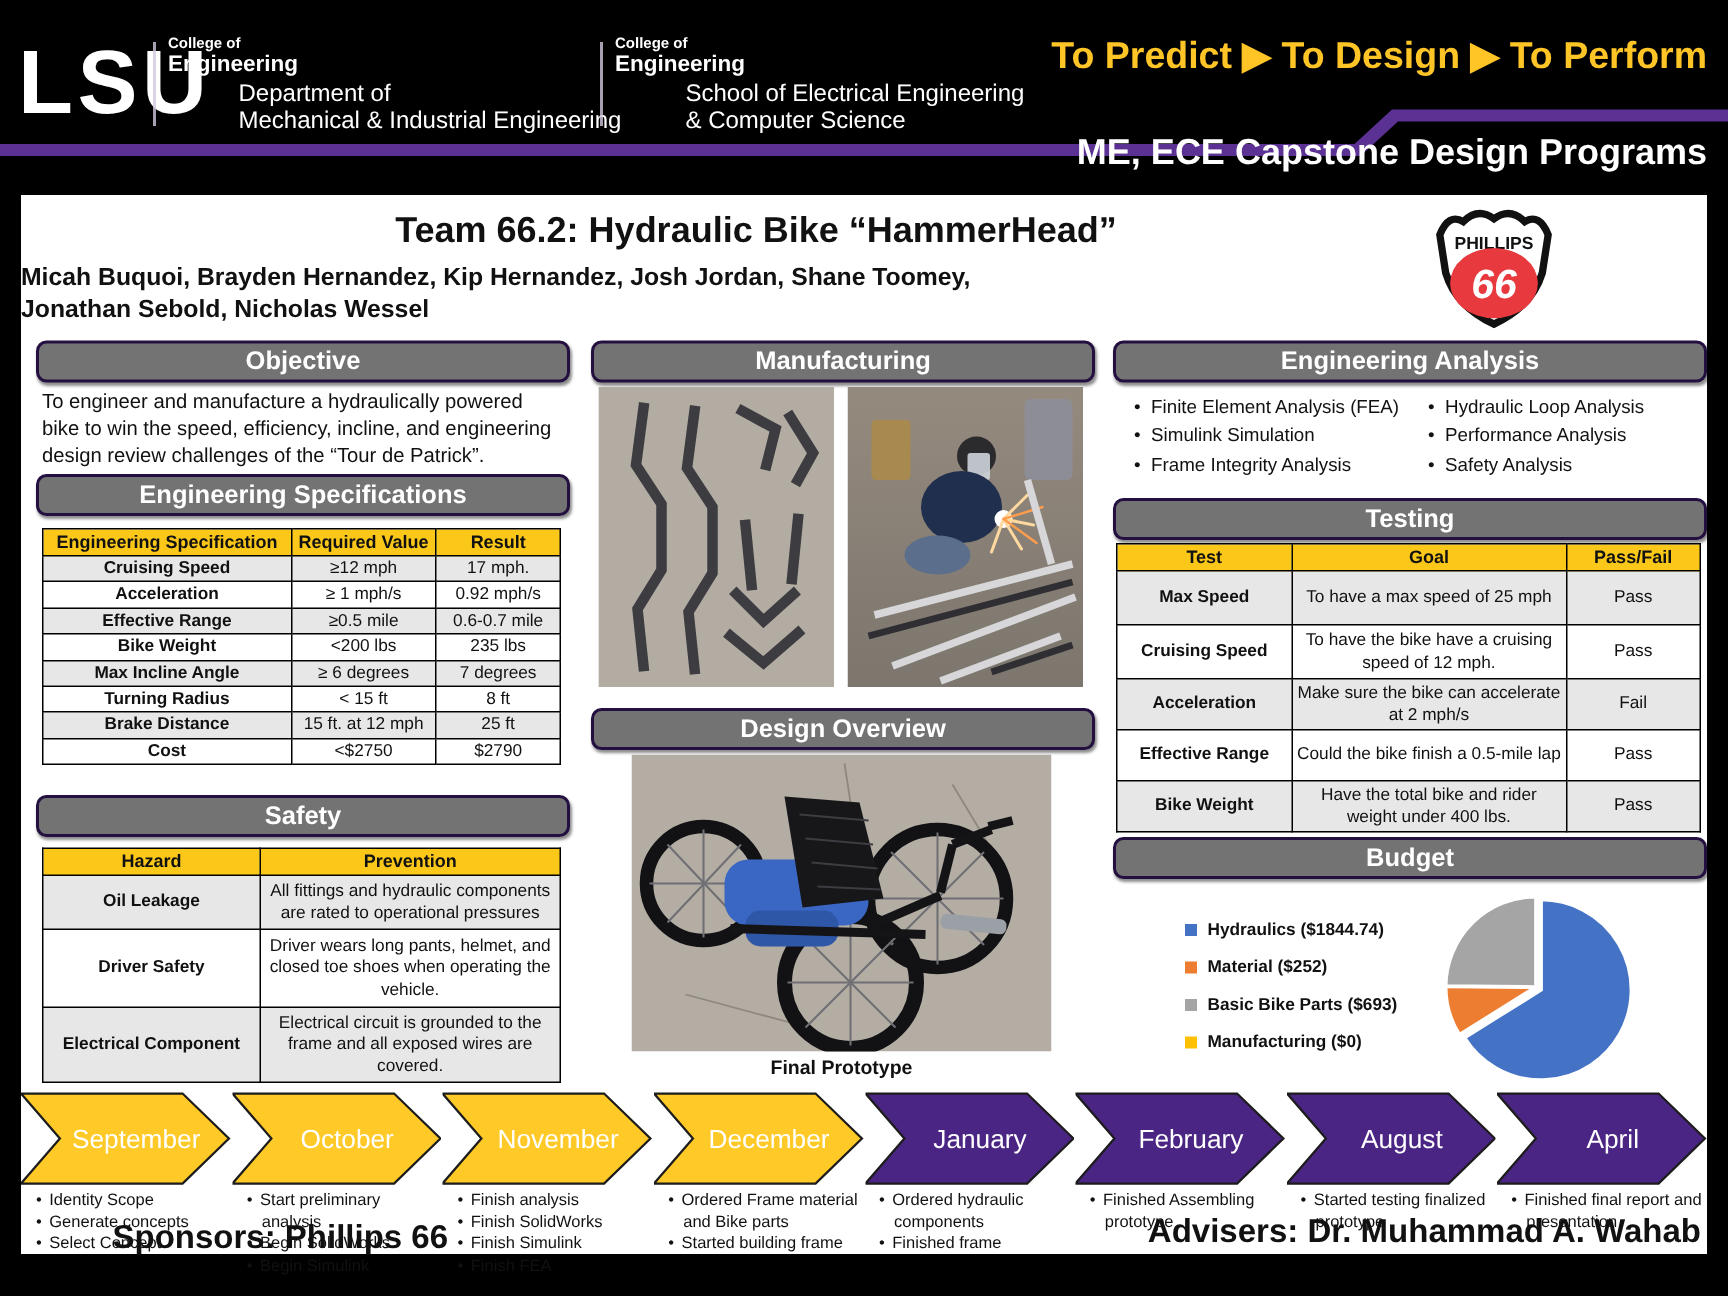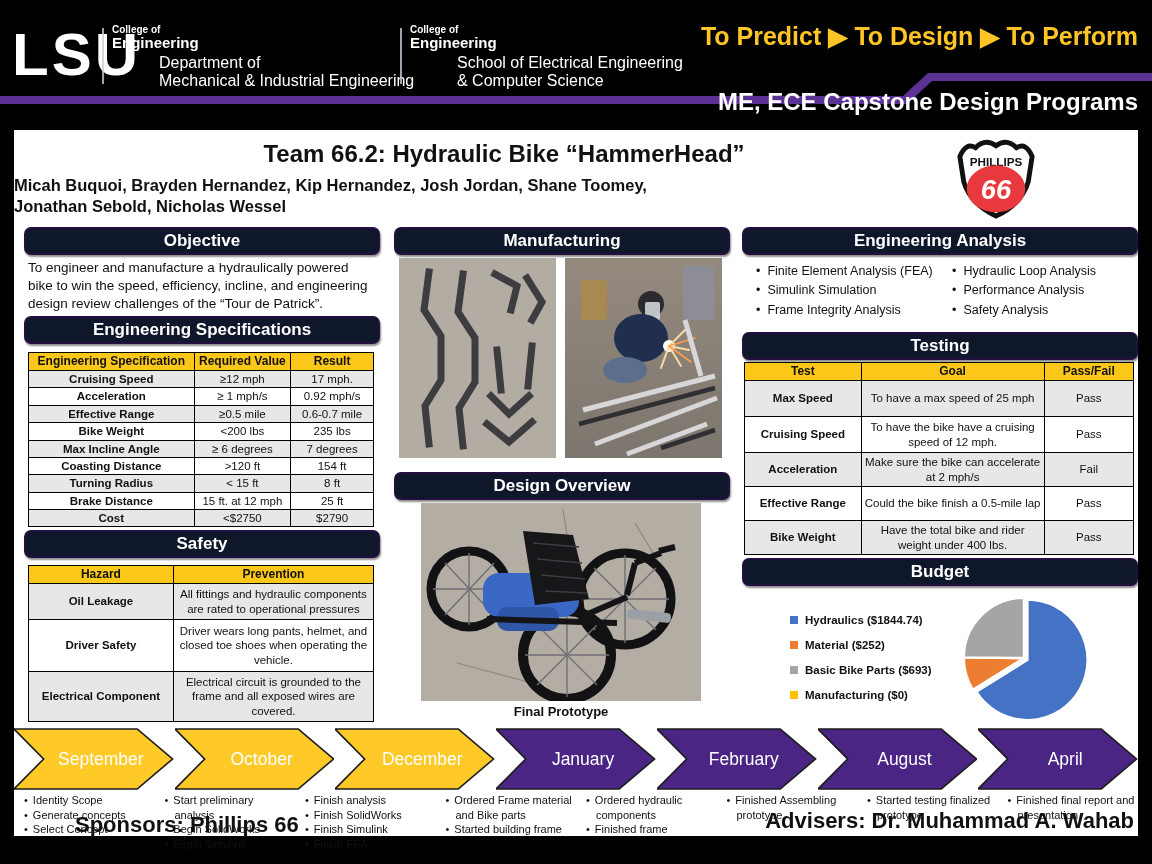--- a/index.html
+++ b/index.html
@@ -12,21 +12,21 @@
   .college .c-small{font-size:10px;font-weight:bold;}
   .college .c-eng{font-size:15px;font-weight:bold;margin-bottom:2px;}
   .college .c-line{font-size:16px;font-weight:500;margin-left:47px;}
   .motto{right:14px;top:22px;color:#FFC425;font-size:25px;font-weight:bold;}
   .programs{right:14px;top:88px;color:#fff;font-size:24px;font-weight:bold;}
   
   .panel{left:14px;top:130px;width:1124px;height:706px;background:#fff;}
   .poster-title{left:14px;top:140px;width:980px;text-align:center;font-size:24px;font-weight:bold;}
   .members{left:14px;top:175px;width:980px;text-align:left;font-size:16.5px;font-weight:bold;line-height:1.3;}
   
-  .sec{background:#0f172a;border:2px solid #241040;border-radius:7px;color:#fff;font-size:17px;font-weight:bold;text-align:center;line-height:24px;height:24px;box-shadow:1px 2px 2px rgba(0,0,0,.45);}
+  .sec{background:#737373;border:2px solid #241040;border-radius:7px;color:#fff;font-size:17px;font-weight:bold;text-align:center;line-height:24px;height:24px;box-shadow:1px 2px 2px rgba(0,0,0,.45);}
   
   table.t{border-collapse:collapse;width:100%;table-layout:fixed;}
   table.t th,table.t td{border:1.5px solid #000;font-size:11.5px;padding:1px 2px;text-align:center;vertical-align:middle;line-height:1.25;}
   table.t th{background:#FBC81A;font-weight:bold;font-size:12px;}
   table.t td.b{font-weight:bold;}
   table.t tr:nth-child(odd) td{background:#E7E7E7;}
   table.t tr:nth-child(even) td{background:#fff;}
   .obj-text{font-size:13.5px;line-height:1.32;}
   
   .blist{list-style:none;margin:0;padding:0;font-size:12.5px;line-height:1.55;}
@@ -125,25 +125,20 @@
         </tr>
       <tr>
           <td class="b">Bike Weight</td>
           <td>&lt;200 lbs</td>
           <td>235 lbs</td>
         </tr>
       <tr>
           <td class="b">Max Incline Angle</td>
           <td>≥ 6 degrees</td>
           <td>7 degrees</td>
-        </tr>
-      <tr>
-          <td class="b">Coasting Distance</td>
-          <td>&gt;120 ft</td>
-          <td>154 ft</td>
         </tr>
       <tr>
           <td class="b">Turning Radius</td>
           <td>&lt; 15 ft</td>
           <td>8 ft</td>
         </tr>
       <tr>
           <td class="b">Brake Distance</td>
           <td>15 ft. at 12 mph</td>
           <td>25 ft</td>
@@ -389,20 +384,26 @@
   <div class="chev gold">
       <svg viewBox="0 0 140 62" preserveAspectRatio="none">
         <polygon points="0,1 108,1 139,31 108,61 0,61 26,31" stroke="#1c1c1c" stroke-width="1.5"></polygon>
       </svg>
       <div class="mlabel">October</div>
     </div>
   <div class="chev gold">
       <svg viewBox="0 0 140 62" preserveAspectRatio="none">
         <polygon points="0,1 108,1 139,31 108,61 0,61 26,31" stroke="#1c1c1c" stroke-width="1.5"></polygon>
       </svg>
+      <div class="mlabel">November</div>
+    </div>
+  <div class="chev gold">
+      <svg viewBox="0 0 140 62" preserveAspectRatio="none">
+        <polygon points="0,1 108,1 139,31 108,61 0,61 26,31" stroke="#1c1c1c" stroke-width="1.5"></polygon>
+      </svg>
       <div class="mlabel">December</div>
     </div>
   <div class="chev purple">
       <svg viewBox="0 0 140 62" preserveAspectRatio="none">
         <polygon points="0,1 108,1 139,31 108,61 0,61 26,31" stroke="#1c1c1c" stroke-width="1.5"></polygon>
       </svg>
       <div class="mlabel">January</div>
     </div>
   <div class="chev purple">
       <svg viewBox="0 0 140 62" preserveAspectRatio="none">

